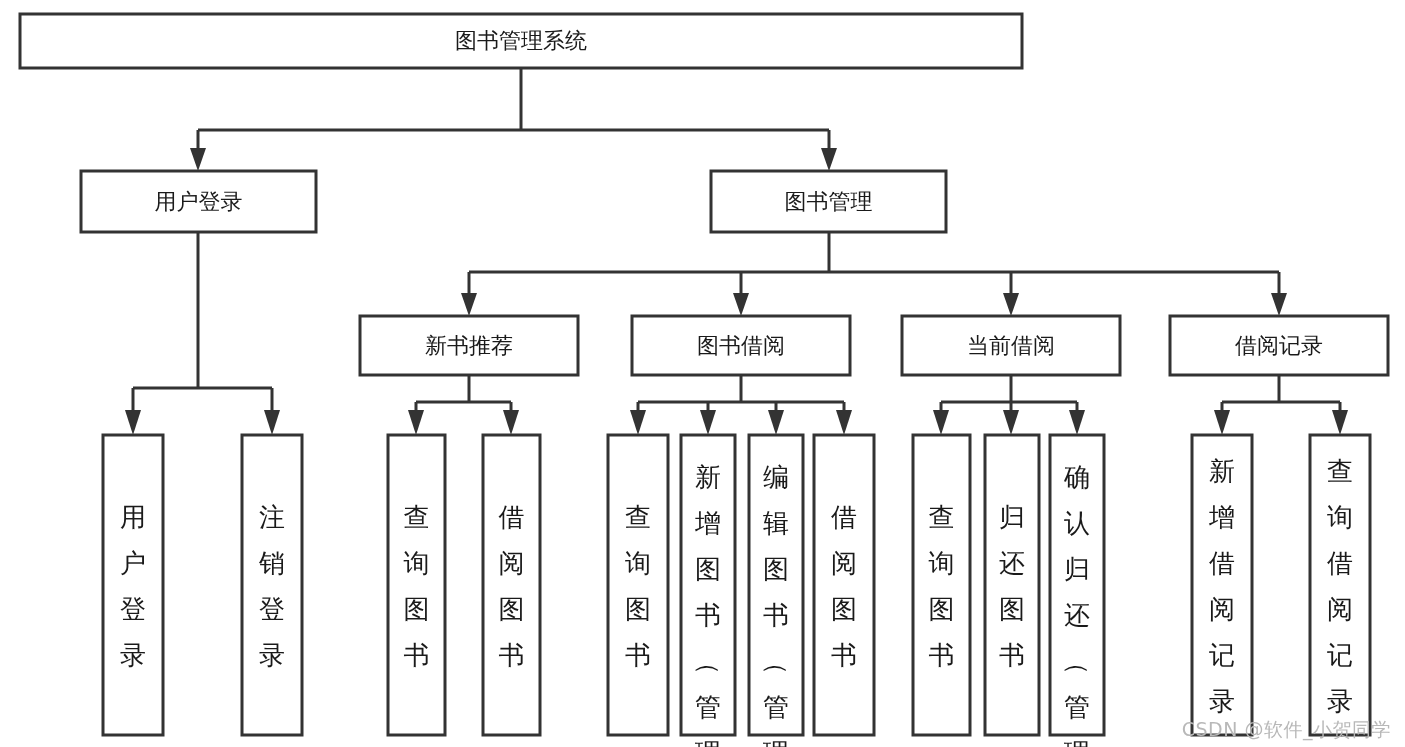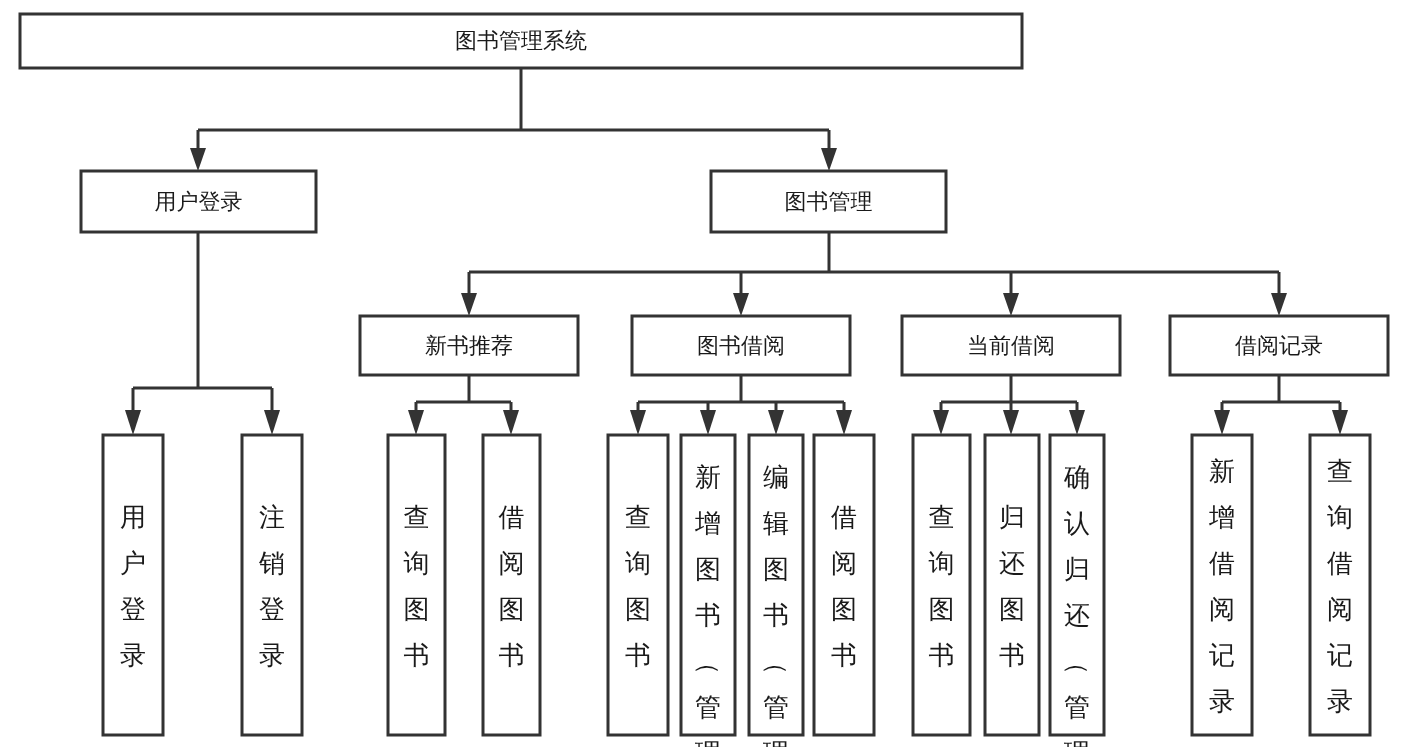--- a/index.html
+++ b/index.html
@@ -267,13 +267,14 @@
           <text class="node-label-v" x="1340" y="526.12">询</text>
           <text class="node-label-v" x="1340" y="572.12">借</text>
           <text class="node-label-v" x="1340" y="618.12">阅</text>
           <text class="node-label-v" x="1340" y="664.12">记</text>
           <text class="node-label-v" x="1340" y="710.12">录</text>
         </g>
       </g>
 
   </svg>
 
+  <div class="watermark-text">CSDN @软件_小贺同学</div>
 </div>
 
 </body></html>

